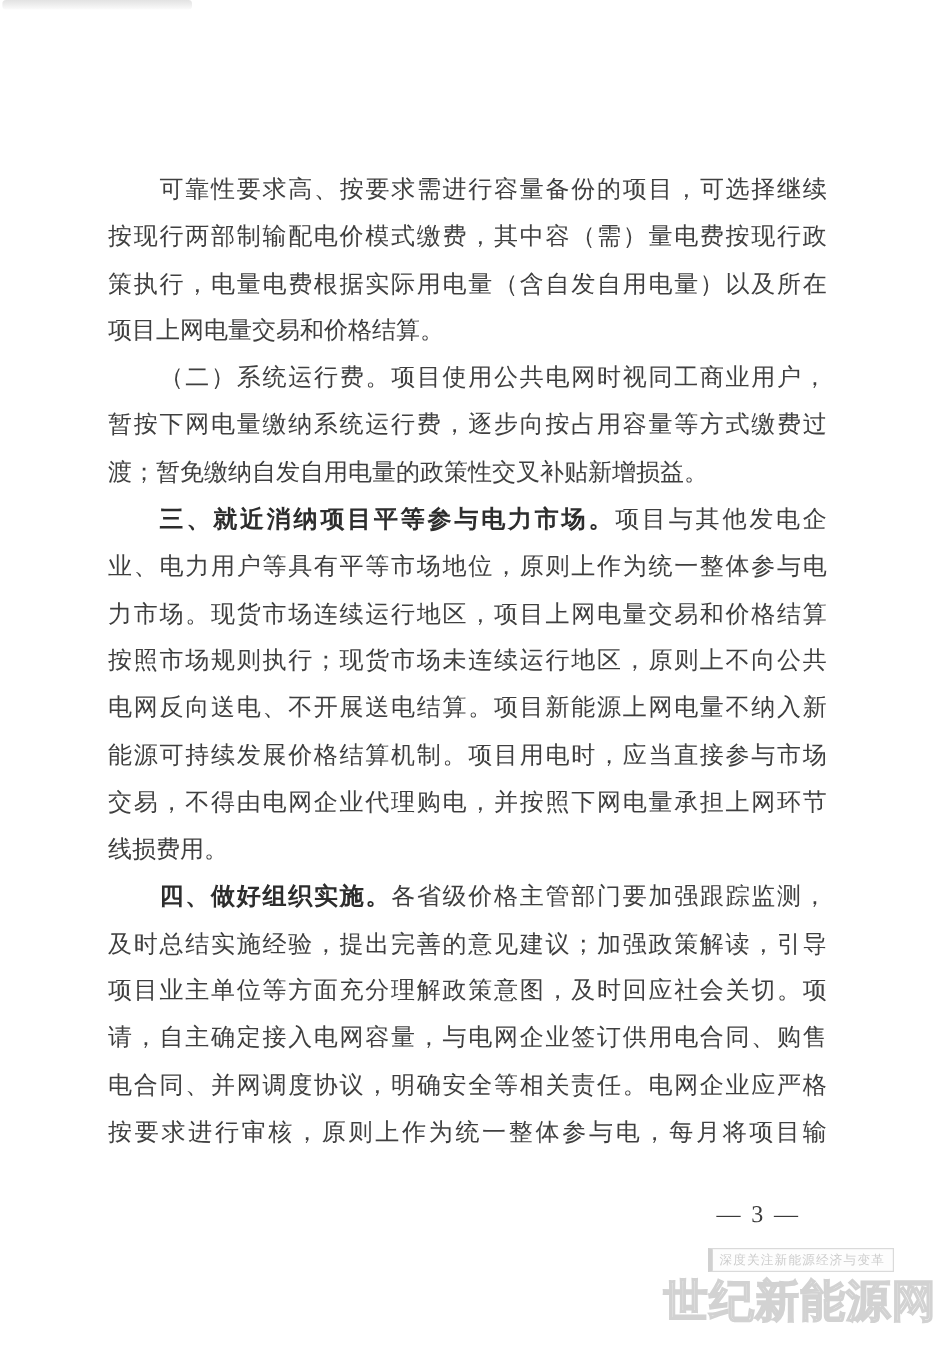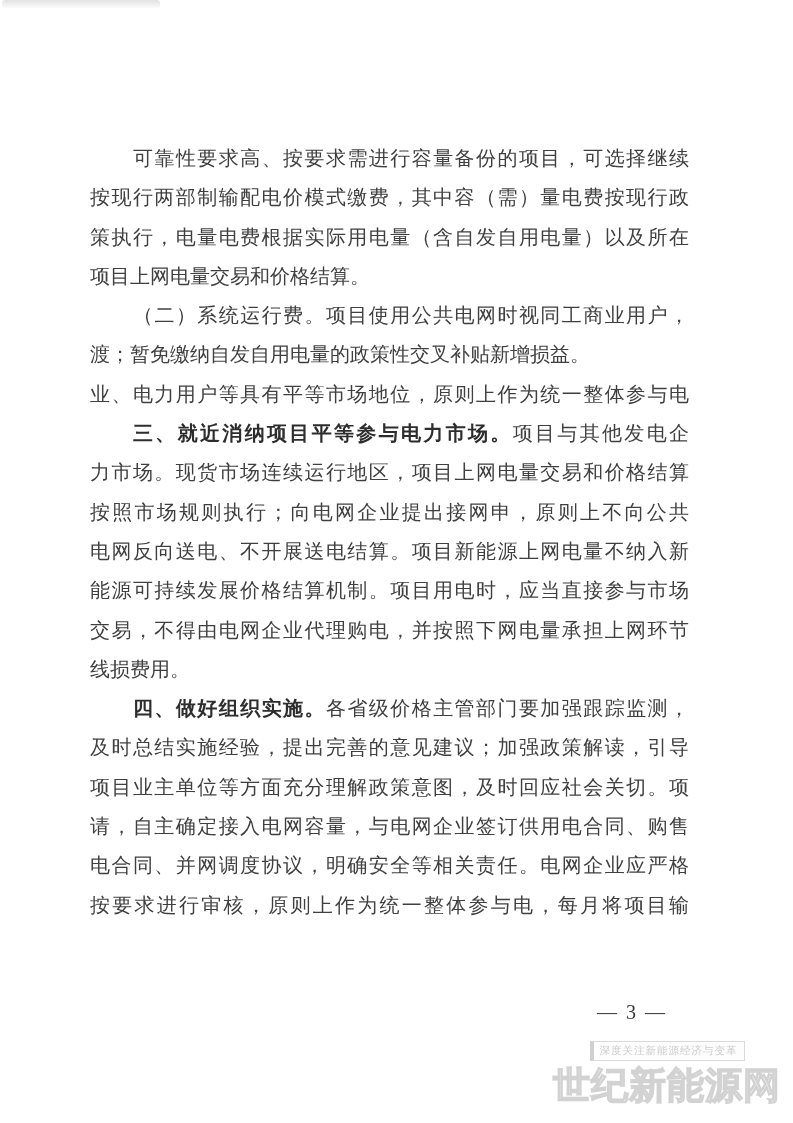--- a/index.html
+++ b/index.html
@@ -72,25 +72,26 @@
 <div class="page">
 
   <div class="scan-artifact"></div>
 
   <div class="doc-text" id="doc-text">
       <div class="line indent"><span class="seg">可靠性要求高、按要求需进行容量备份的项目，可选择继续</span></div>
       <div class="line"><span class="seg">按现行两部制输配电价模式缴费，其中容（需）量电费按现行政</span></div>
       <div class="line"><span class="seg">策执行，电量电费根据实际用电量（含自发自用电量）以及所在</span></div>
       <div class="line endline"><span class="seg">项目上网电量交易和价格结算。</span></div>
       <div class="line indent"><span class="seg">（二）系统运行费。项目使用公共电网时视同工商业用户，</span></div>
+      <div class="line"><span class="seg">暂按下网电量缴纳系统运行费，逐步向按占用容量等方式缴费过</span></div>
       <div class="line endline"><span class="seg">渡；暂免缴纳自发自用电量的政策性交叉补贴新增损益。</span></div>
+      <div class="line indent"><span class="seg bold">三、就近消纳项目平等参与电力市场。</span><span class="seg">项目与其他发电企</span></div>
       <div class="line"><span class="seg">业、电力用户等具有平等市场地位，原则上作为统一整体参与电</span></div>
-      <div class="line indent"><span class="seg bold">三、就近消纳项目平等参与电力市场。</span><span class="seg">项目与其他发电企</span></div>
       <div class="line"><span class="seg">力市场。现货市场连续运行地区，项目上网电量交易和价格结算</span></div>
-      <div class="line"><span class="seg">按照市场规则执行；向电网企业提出接网申，原则上不向公共</span></div>
+      <div class="line"><span class="seg">按照市场规则执行；现货市场未连续运行地区，原则上不向公共</span></div>
       <div class="line"><span class="seg">电网反向送电、不开展送电结算。项目新能源上网电量不纳入新</span></div>
       <div class="line"><span class="seg">能源可持续发展价格结算机制。项目用电时，应当直接参与市场</span></div>
       <div class="line"><span class="seg">交易，不得由电网企业代理购电，并按照下网电量承担上网环节</span></div>
       <div class="line endline"><span class="seg">线损费用。</span></div>
       <div class="line indent"><span class="seg bold">四、做好组织实施。</span><span class="seg">各省级价格主管部门要加强跟踪监测，</span></div>
       <div class="line"><span class="seg">及时总结实施经验，提出完善的意见建议；加强政策解读，引导</span></div>
       <div class="line"><span class="seg">项目业主单位等方面充分理解政策意图，及时回应社会关切。项</span></div>
       <div class="line"><span class="seg">请，自主确定接入电网容量，与电网企业签订供用电合同、购售</span></div>
       <div class="line"><span class="seg">电合同、并网调度协议，明确安全等相关责任。电网企业应严格</span></div>
       <div class="line"><span class="seg">按要求进行审核，原则上作为统一整体参与电，每月将项目输</span></div>

